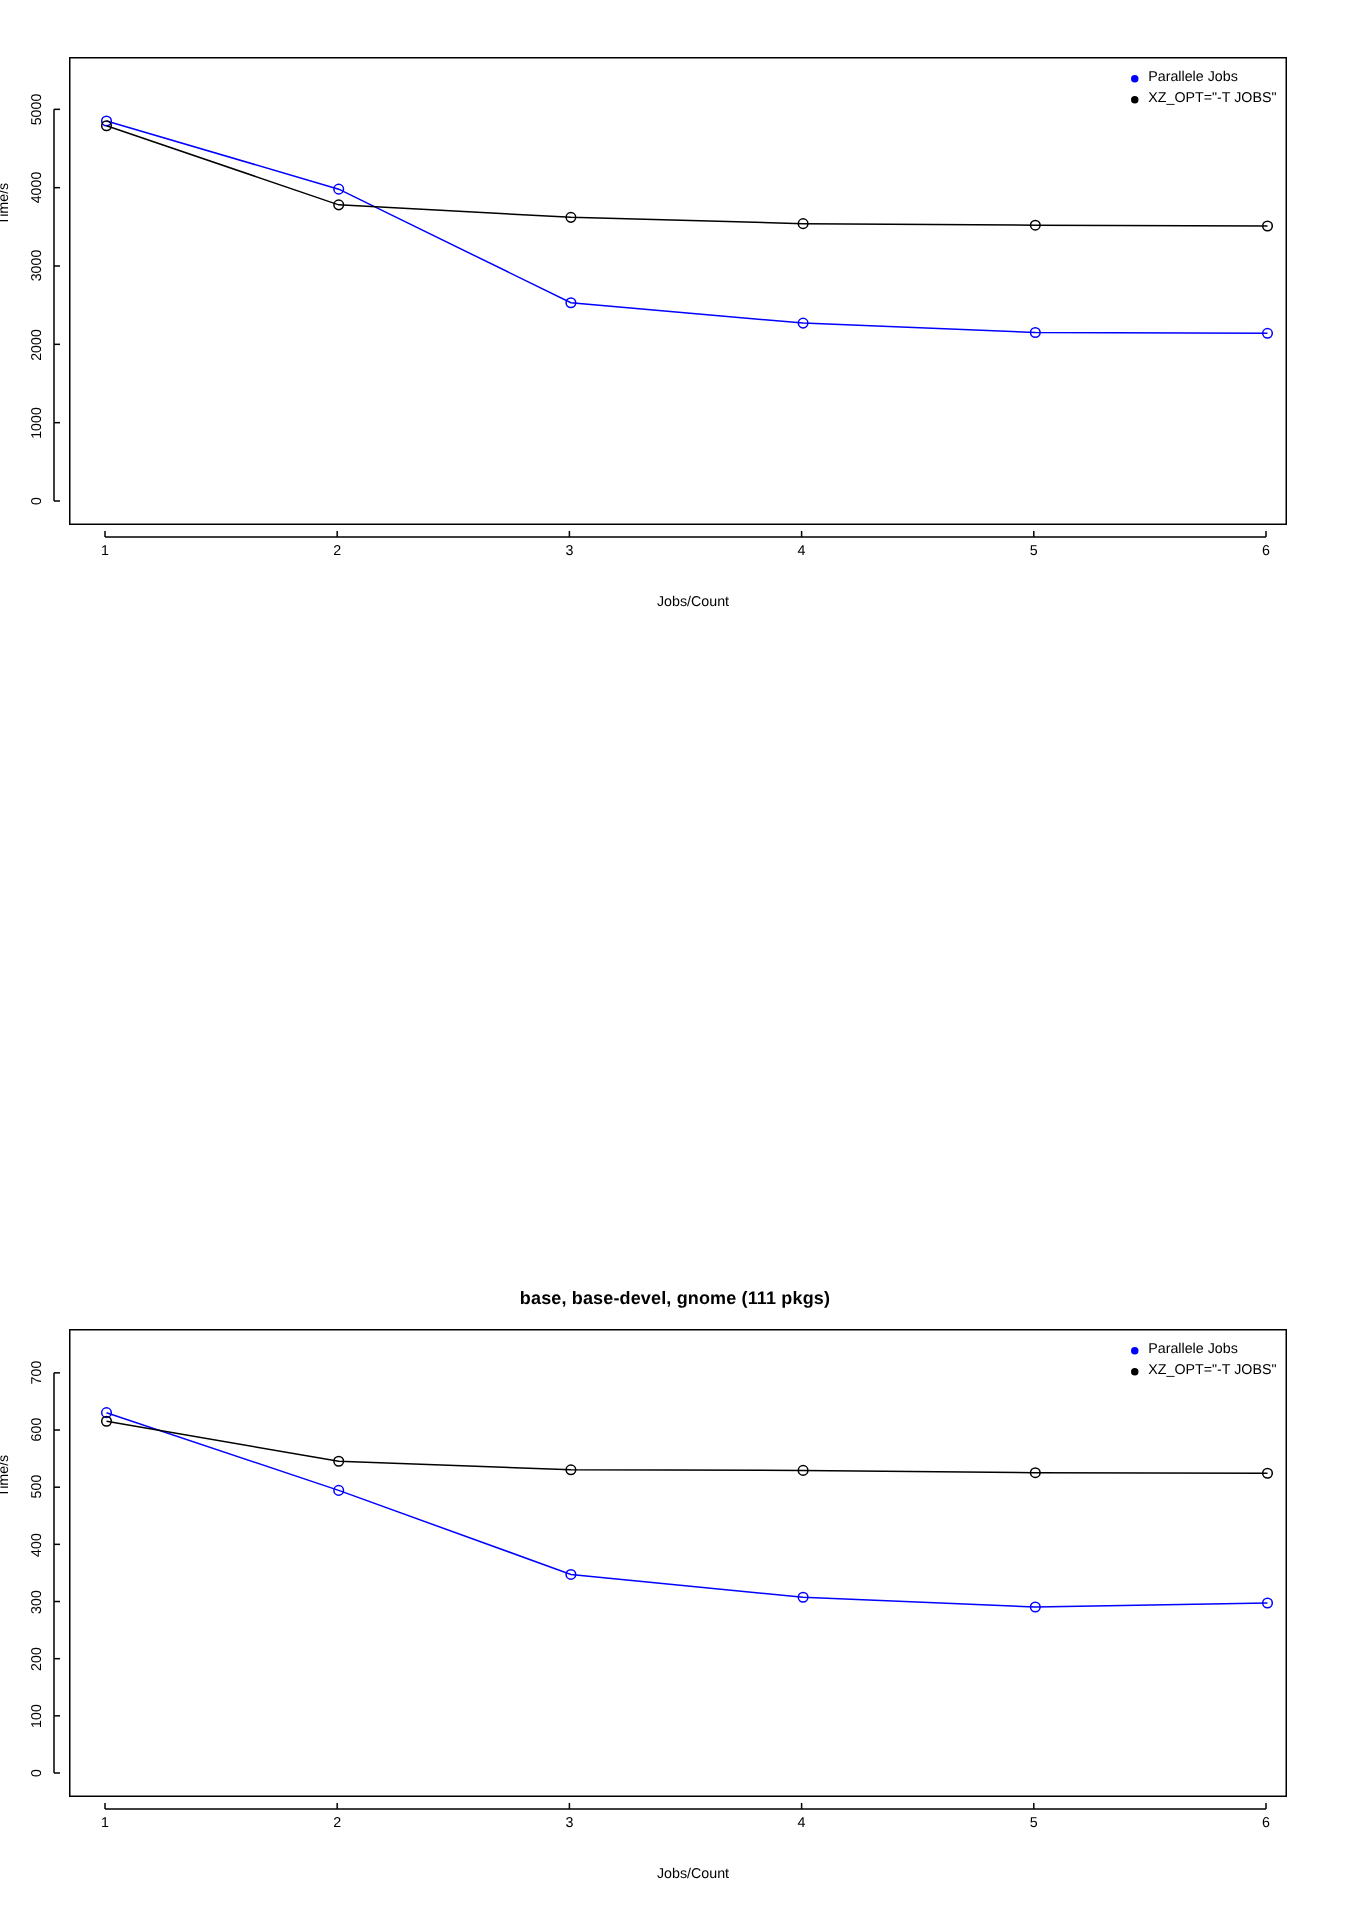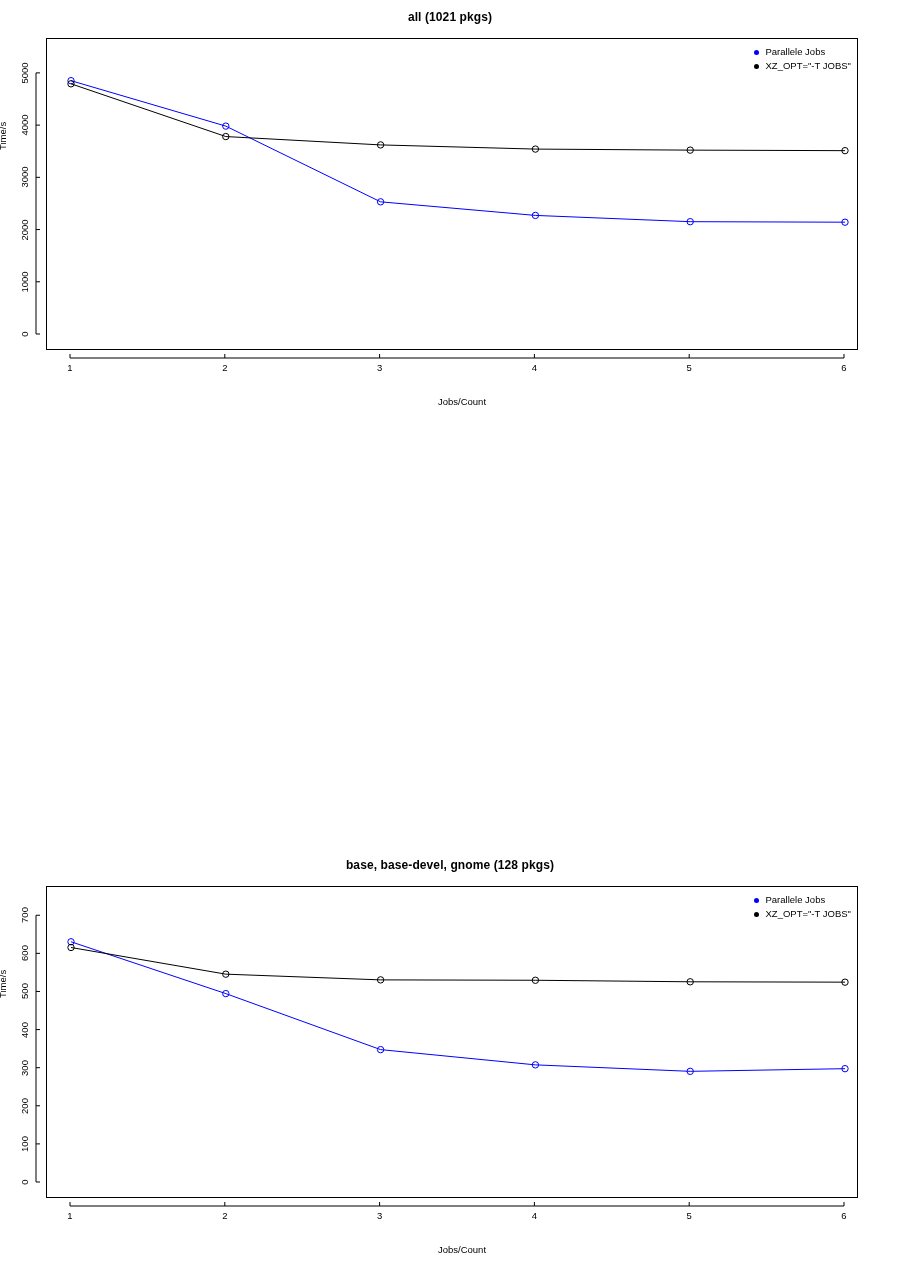--- a/index.html
+++ b/index.html
@@ -102,21 +102,20 @@
     text-align: center;
     white-space: nowrap;
   }
 </style>
 </head>
 <body>
 
 <div class="page">
 
   <div class="chart-block" style="top:0;">
-    <div class="chart-title">all (1021 pkgs)</div>
     <div class="y-axis-label">Time/s</div>
     <div class="plot-area">
       <svg class="plot-svg" id="svg0" width="810" height="310">
           <path d="M24.00 41.68 L178.80 87.11 L333.60 162.83 L488.40 176.41 L643.20 182.68 L798.00 183.20" fill="none" stroke="#0000ff" stroke-width="1"></path>
           <circle cx="24.00" cy="41.68" r="3.2" fill="none" stroke="#0000ff" stroke-width="1"></circle>
           <circle cx="178.80" cy="87.11" r="3.2" fill="none" stroke="#0000ff" stroke-width="1"></circle>
           <circle cx="333.60" cy="162.83" r="3.2" fill="none" stroke="#0000ff" stroke-width="1"></circle>
           <circle cx="488.40" cy="176.41" r="3.2" fill="none" stroke="#0000ff" stroke-width="1"></circle>
           <circle cx="643.20" cy="182.68" r="3.2" fill="none" stroke="#0000ff" stroke-width="1"></circle>
           <circle cx="798.00" cy="183.20" r="3.2" fill="none" stroke="#0000ff" stroke-width="1"></circle>
@@ -166,21 +165,21 @@
           <line x1="379.6" y1="358" x2="379.6" y2="354" stroke="#000" stroke-width="1"></line>
           <line x1="534.4" y1="358" x2="534.4" y2="354" stroke="#000" stroke-width="1"></line>
           <line x1="689.2" y1="358" x2="689.2" y2="354" stroke="#000" stroke-width="1"></line>
           <line x1="844" y1="358" x2="844" y2="354" stroke="#000" stroke-width="1"></line>
         </svg>
       </div>
     <div class="x-axis-label">Jobs/Count</div>
   </div>
 
   <div class="chart-block" style="top: 424px;">
-    <div class="chart-title">base, base-devel, gnome (128 pkgs)</div>
+    <div class="chart-title">base, base-devel, gnome (111 pkgs)</div>
     <div class="y-axis-label">Time/s</div>
     <div class="plot-area">
       <svg class="plot-svg" id="svg1" width="810" height="310">
           <path d="M24.00 54.78 L178.80 106.60 L333.60 162.62 L488.40 177.86 L643.20 184.34 L798.00 181.68" fill="none" stroke="#0000ff" stroke-width="1"></path>
           <circle cx="24.00" cy="54.78" r="3.2" fill="none" stroke="#0000ff" stroke-width="1"></circle>
           <circle cx="178.80" cy="106.60" r="3.2" fill="none" stroke="#0000ff" stroke-width="1"></circle>
           <circle cx="333.60" cy="162.62" r="3.2" fill="none" stroke="#0000ff" stroke-width="1"></circle>
           <circle cx="488.40" cy="177.86" r="3.2" fill="none" stroke="#0000ff" stroke-width="1"></circle>
           <circle cx="643.20" cy="184.34" r="3.2" fill="none" stroke="#0000ff" stroke-width="1"></circle>
           <circle cx="798.00" cy="181.68" r="3.2" fill="none" stroke="#0000ff" stroke-width="1"></circle>

